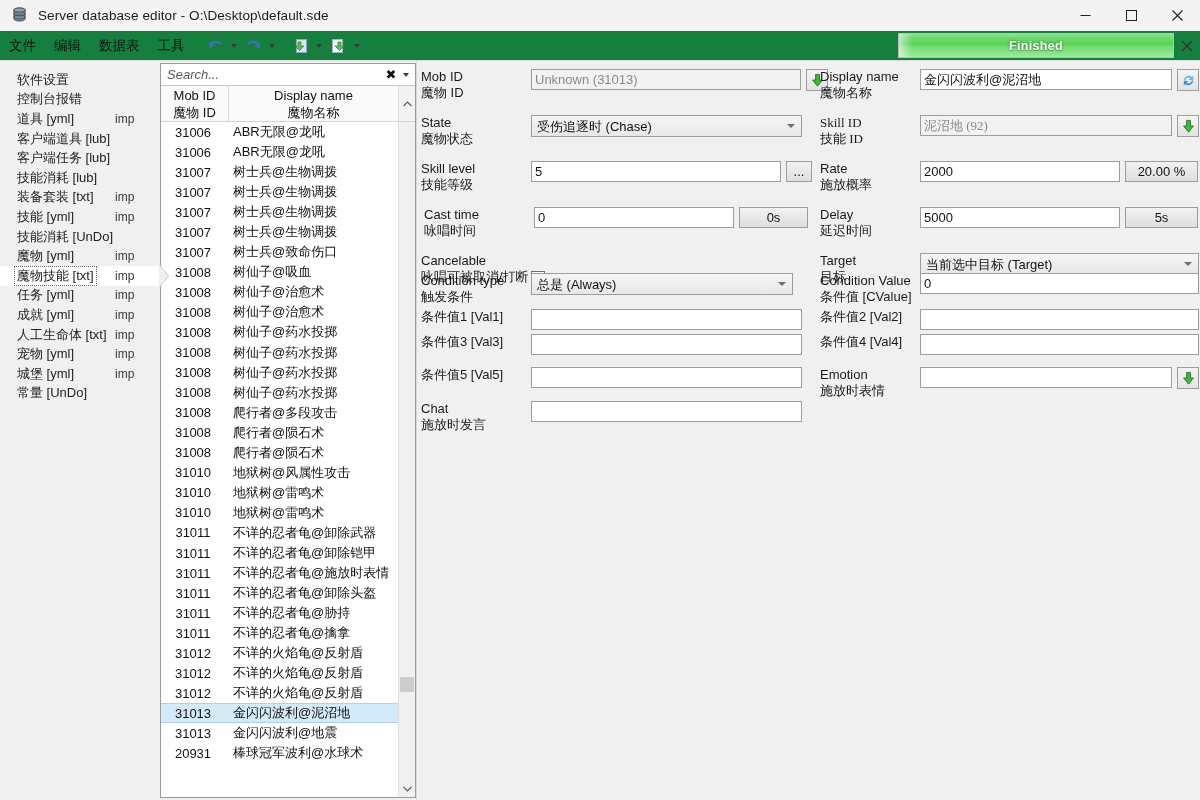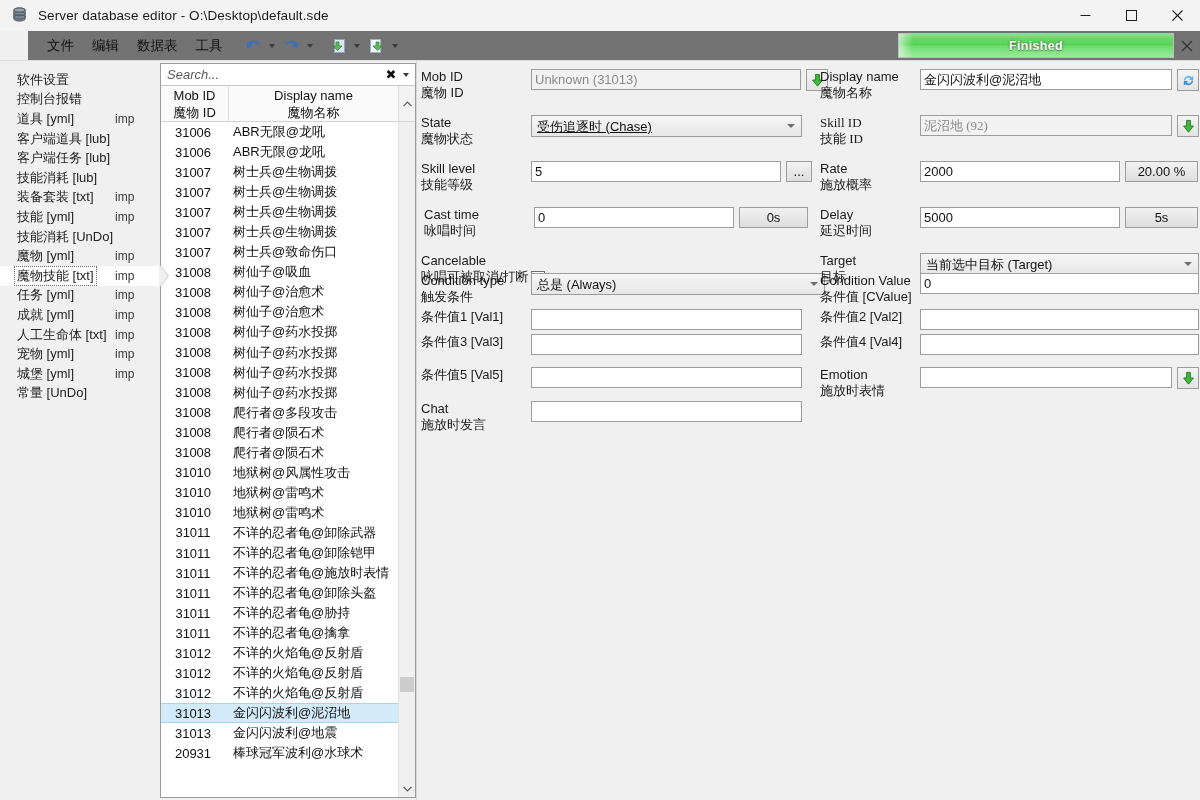--- a/index.html
+++ b/index.html
@@ -46,25 +46,23 @@
   .win-controls { margin-left: auto; display: flex; height: 31px; }
   .win-btn {
     width: 46px; height: 31px;
     display: flex; align-items: center; justify-content: center;
     color: #202020;
   }
 
   
   .menubar {
     height: 29px; flex: none;
-    background: #737373;
+    background: #15803d;
     display: flex; align-items: center;
-    padding-left: 10px;
     position: relative;
-    margin-left: 28px;
   }
   .menu-item {
     padding: 3px 9px;
     font-size: 13.5px; color: #111;
     white-space: nowrap;
   }
   .tb-sep { width: 9px; }
   .tb-group { display: flex; align-items: center; }
   .tb-btn {
     width: 25px; height: 24px;
@@ -689,21 +687,21 @@
             </svg>
         </div>
       </div>
 
       <div class="fld" style="left:4px; top:54px;">
         <div class="flabel" style="width:110px;">
           <span>State</span>
           <span class="l2">魔物状态</span>
         </div>
         <div class="selwrap">
-          <select class="sel" style="width:271px;text-decoration:underline;">
+          <select class="sel" style="width:271px;">
             <option>受伤追逐时 (Chase)</option>
           </select>
           <div class="sel-caret"></div>
         </div>
       </div>
 
       <div class="fld" style="left:4px; top:100px;">
         <div class="flabel" style="width:110px;">
           <span>Skill level</span>
           <span class="l2">技能等级</span>
@@ -728,21 +726,21 @@
         </div>
         <div class="chk" style="margin-top:18px;"></div>
       </div>
 
       <div class="fld" style="left:4px; top:212px;">
         <div class="flabel" style="width:110px;">
           <span>Condition type</span>
           <span class="l2">触发条件</span>
         </div>
         <div class="selwrap">
-          <select class="sel" style="width:294px;">
+          <select class="sel" style="width:262px;">
             <option>总是 (Always)</option>
           </select>
           <div class="sel-caret"></div>
         </div>
       </div>
 
       <div class="fld" style="left:4px; top:248px;">
         <div class="flabel" style="width:110px;">条件值1 [Val1]</div>
         <input class="inp" style="width: 271px;" id="val1-input">
       </div>

